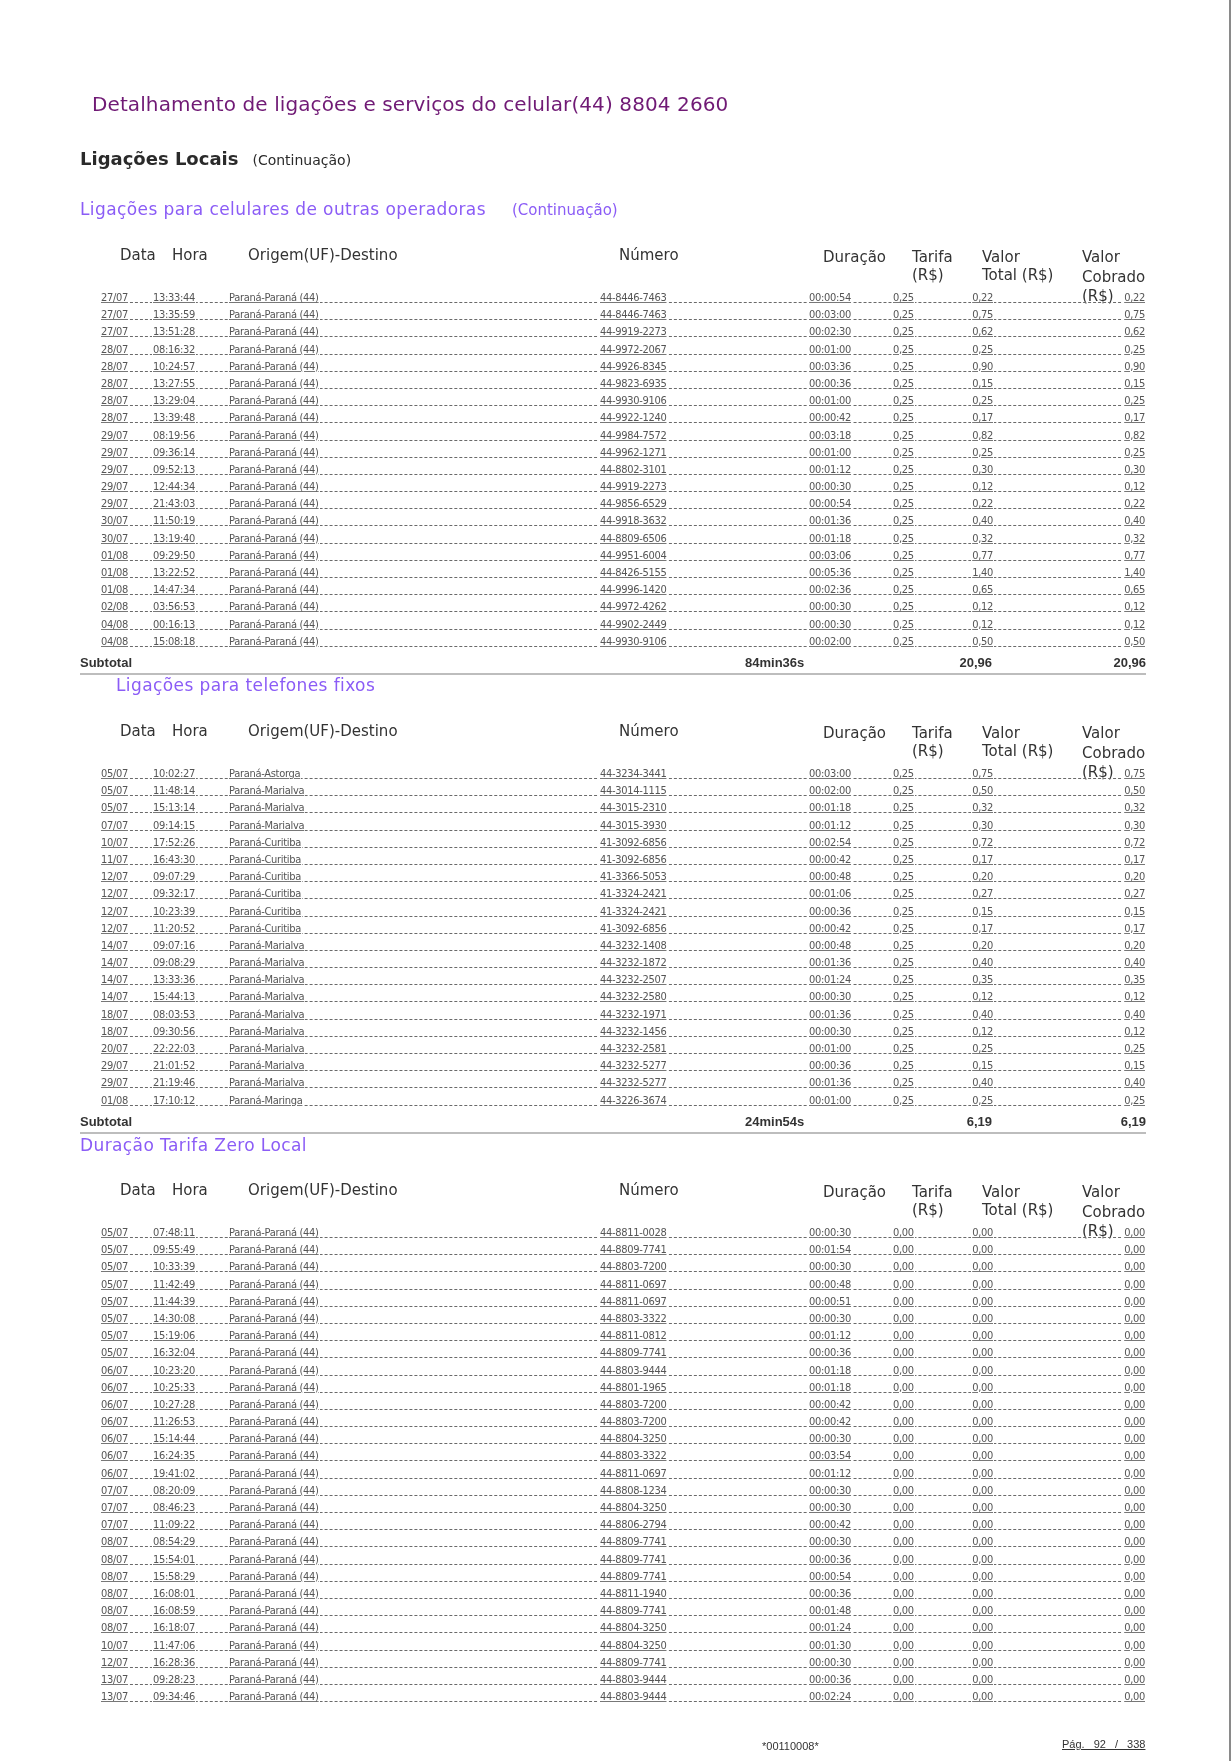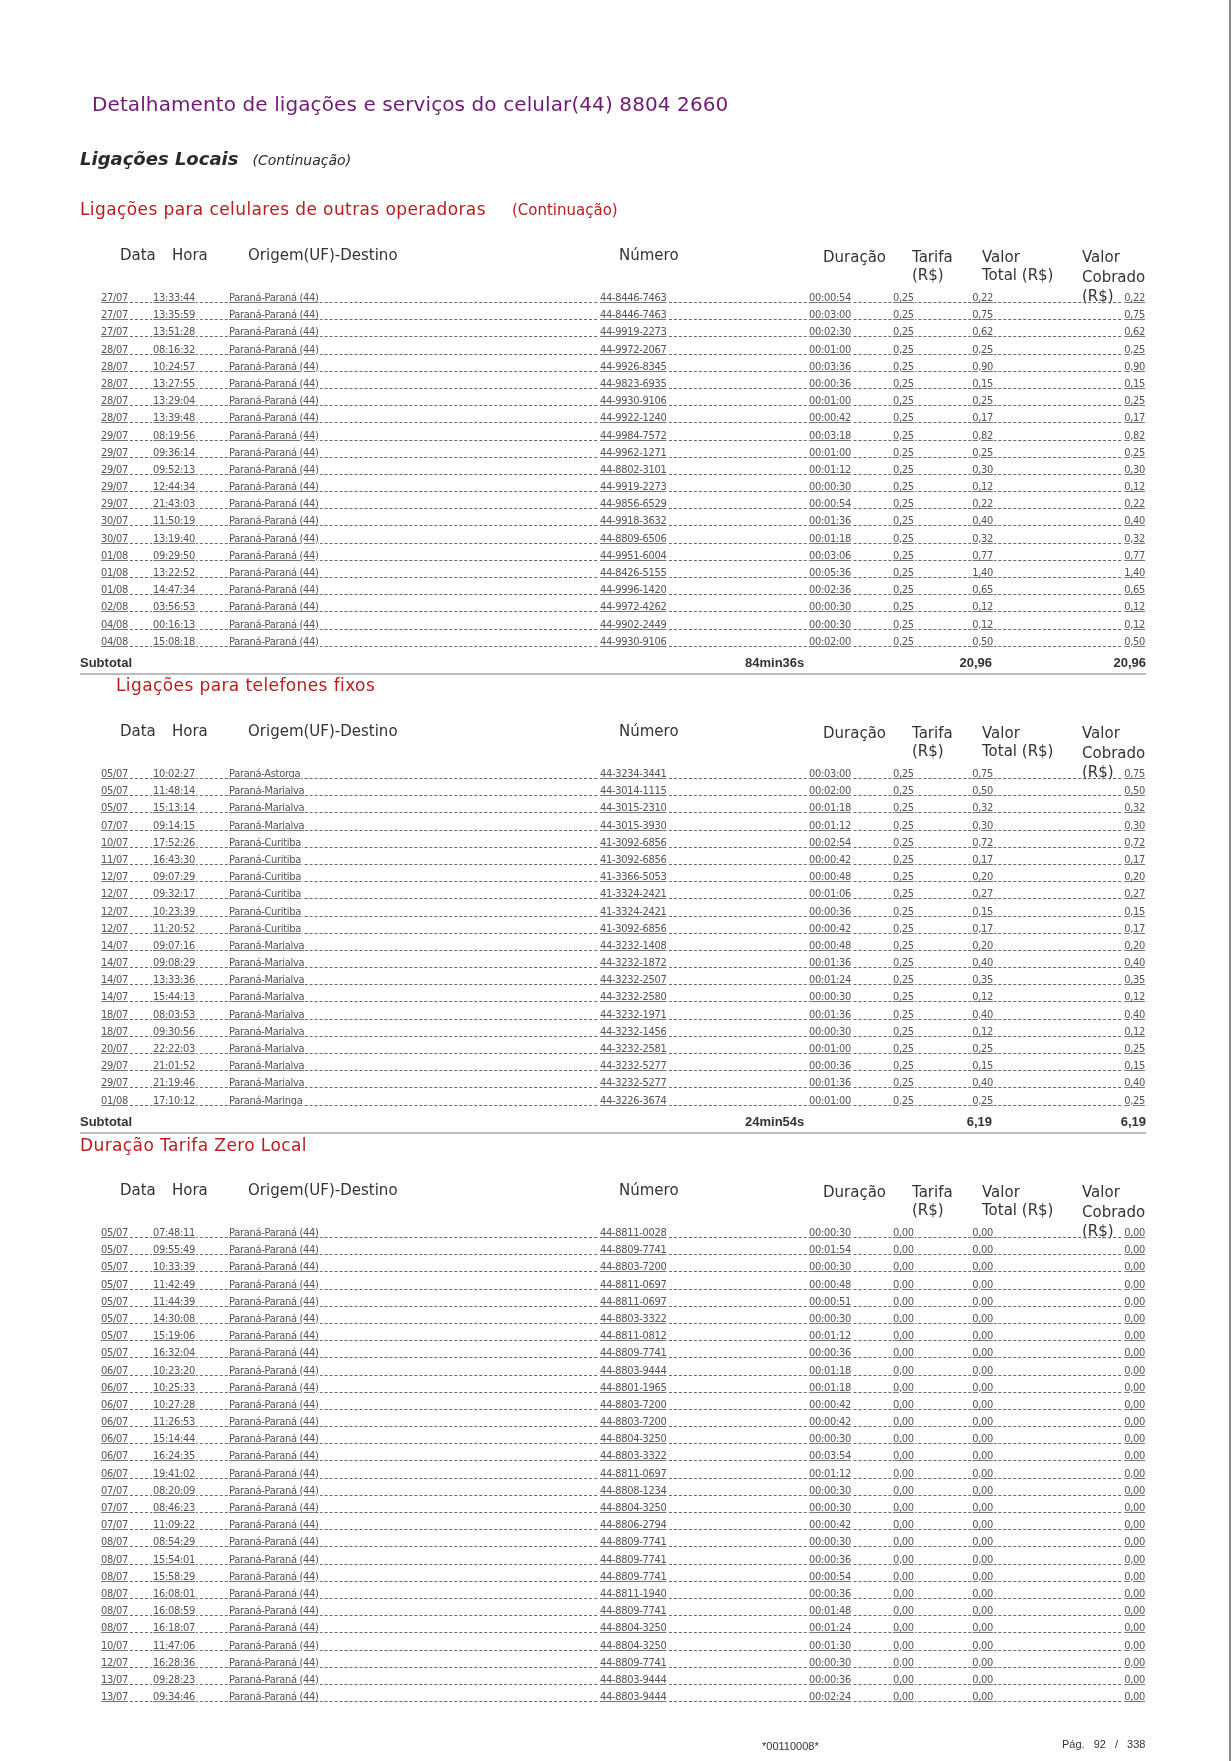--- a/index.html
+++ b/index.html
@@ -3,23 +3,23 @@
 <meta charset="utf-8">
 <style>
   html, body { margin: 0; padding: 0; }
   body {
     width: 1232px; height: 1761px; background: #ffffff; position: relative; overflow: hidden;
     font-family: "DejaVu Sans", sans-serif; color: #1e1e1e;
   }
   .edge { position: absolute; top: 0; right: 1px; width: 2px; height: 1761px; background: #8a8a8a; }
   .page { position: absolute; left: 80px; top: 0; width: 1066px; }
   .main-title { position: absolute; top: 92px; left: 12px; font-size: 20px; font-weight: normal; letter-spacing: 0.1px; color: #701a75; }
-  .section-title { position: absolute; left: 0; font-size: 18px; font-weight: bold; color: #2a2a2a; font-style: italic; }
+  .section-title { position: absolute; left: 0; font-size: 18px; font-weight: bold; color: #2a2a2a; }
   .section-title .cont { font-size: 14px; font-weight: normal; margin-left: 14px; }
-  .sub-title { position: absolute; left: 0; font-size: 17px; color: #b91c1c; letter-spacing: 0.4px; }
+  .sub-title { position: absolute; left: 0; font-size: 17px; color: #8b5cf6; letter-spacing: 0.4px; }
   .sub-title .cont { font-size: 15px; margin-left: 26px; letter-spacing: 0; }
   .block { position: absolute; left: 0; width: 1066px; }
   .hdr { position: relative; height: 44px; font-size: 15px; color: #333; }
   .hdr span { position: absolute; top: 0; line-height: 19px; margin-left: 40px; }
   .rows { position: relative; margin-left: 20px; }
   .row { position: relative; height: 17.2px; font-family: "DejaVu Sans Condensed", "DejaVu Sans", sans-serif; font-size: 11px; color: #555; letter-spacing: -0.3px; }
   .row .lead { position: absolute; left: 0; right: 0; top: 12px; border-bottom: 1px dashed #6a6a6a; }
   .row span { position: absolute; top: 1px; background: #fff; padding: 0 1px; text-decoration: underline; text-decoration-color: #777; }
   .c-date { left: 0; }
   .c-time { left: 52px; }
@@ -28,21 +28,21 @@
   .c-dur { left: 708px; }
   .c-tar { left: 792px; }
   .c-tot { right: 152px; }
   .c-cob { right: 0; }
   .subtotal { position: relative; height: 22px; font-family: "Liberation Sans", sans-serif; font-weight: bold; font-size: 13px; color: #333; border-bottom: 2px solid #bdbdbd; }
   .subtotal span { position: absolute; top: 4px; }
   .st-dur { left: 665px; }
   .st-tot { right: 154px; }
   .st-cob { right: 0; }
   .footer-code { position: absolute; top: 1740px; left: 762px; font-family: "Liberation Sans", sans-serif; font-size: 11px; color: #333; text-align: center; }
-  .footer-page { position: absolute; top: 1738px; left: 1062px; font-family: "Liberation Sans", sans-serif; font-size: 11px; color: #333; word-spacing: 6px; }
+  .footer-page { position: absolute; top: 1738px; left: 1062px; font-family: "Liberation Sans", sans-serif; font-size: 11px; color: #333; word-spacing: 6px; text-decoration: underline; }
 </style>
 </head>
 <body>
 
 <div class="edge"></div>
 
 <div class="page">
   <div class="main-title">Detalhamento de ligações e serviços do celular(44) 8804 2660</div>
 
   <div class="section-title" style="top:148px;">

